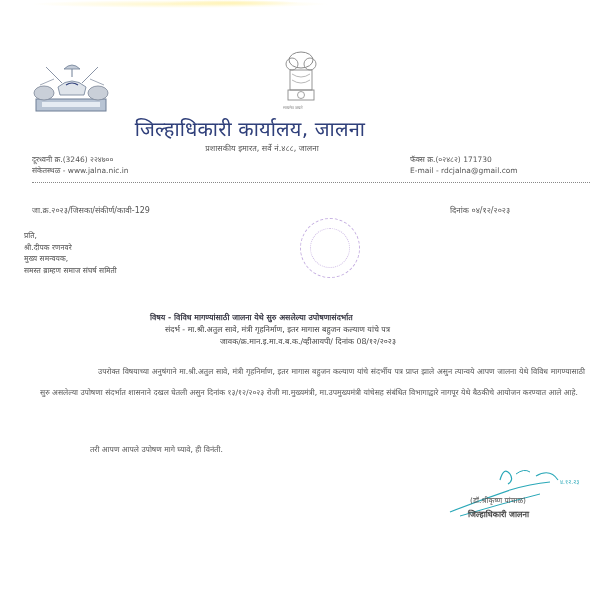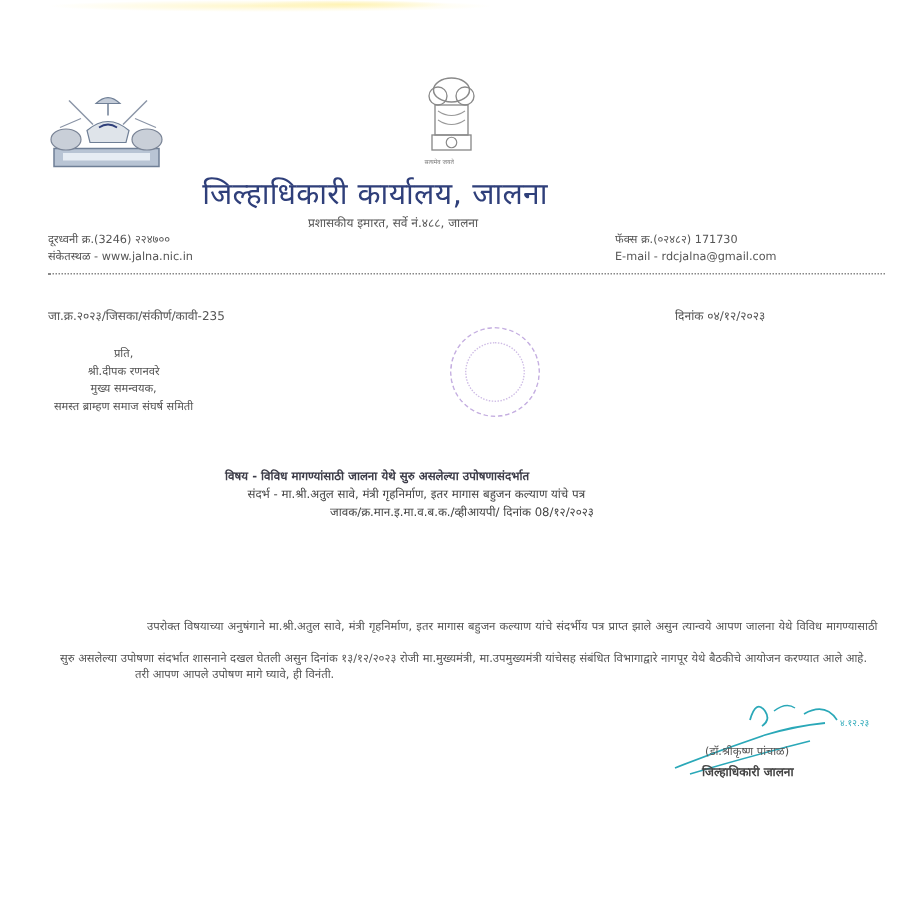--- a/index.html
+++ b/index.html
@@ -25,30 +25,30 @@
     .dotted-rule { position: absolute; left: 32px; top: 182px; width: 558px; border-top: 1px dotted #888; }
 
     .ref-no { position: absolute; left: 32px; top: 204px; font-size: 8px; color: #555; }
     .ref-date { position: absolute; left: 450px; top: 204px; font-size: 8px; color: #555; }
 
     .stamp { position: absolute; left: 300px; top: 218px; width: 60px; height: 60px; border-radius: 50%;
       border: 1.5px dashed rgba(150,110,200,0.55); }
     .stamp-inner { position: absolute; left: 310px; top: 228px; width: 40px; height: 40px; border-radius: 50%;
       border: 1px dotted rgba(150,110,200,0.45); }
 
-    .recipient { position: absolute; left: 36px; top: 230px; font-size: 7.5px; color: #555; line-height: 11.5px; text-align: center; }
+    .recipient { position: absolute; left: 24px; top: 230px; font-size: 7.5px; color: #555; line-height: 11.5px; }
 
     .subject-block { position: absolute; left: 0; width: 600px; top: 312px; font-size: 7.8px; color: #444; line-height: 12px; }
     .subject-line { position: absolute; left: 150px; top: 0; white-space: nowrap; font-weight: bold; color: #3c3c48; }
     .reference-line { position: absolute; left: 165px; top: 12px; white-space: nowrap; }
     .reference-line2 { position: absolute; left: 220px; top: 24px; white-space: nowrap; }
 
     .body-text { position: absolute; left: 40px; top: 362px; width: 545px; font-size: 7.6px; color: #555;
       line-height: 20.5px; text-align: justify; }
-    .body-text p { text-indent: 58px; margin-top: 46px; }
+    .body-text p { text-indent: 58px; }
     .closing { position: absolute; left: 90px; top: 444px; font-size: 7.6px; color: #555; }
 
     .signature-svg { position: absolute; left: 440px; top: 460px; width: 160px; height: 60px; }
     .signatory-name { position: absolute; left: 470px; top: 495px; font-size: 7.5px; color: #555; }
     .signatory-title { position: absolute; left: 468px; top: 508px; font-size: 8px; color: #444; font-weight: bold; }
   </style>
 </head>
 <body>
 
 <div class="top-glow"></div>
@@ -87,21 +87,21 @@
   <div>दूरध्वनी क्र.(3246) २२४७००</div>
   <div>संकेतस्थळ - www.jalna.nic.in</div>
 </div>
 <div class="contact-right">
   <div>फॅक्स क्र.(०२४८२) 171730</div>
   <div>E-mail - rdcjalna@gmail.com</div>
 </div>
 
 <div class="dotted-rule"></div>
 
-<div class="ref-no">जा.क्र.२०२३/जिसका/संकीर्ण/कावी-235</div>
+<div class="ref-no">जा.क्र.२०२३/जिसका/संकीर्ण/कावी-129</div>
 <div class="ref-date">दिनांक ०४/१२/२०२३</div>
 
 <div class="stamp"></div>
 <div class="stamp-inner"></div>
 
 <div class="recipient">
   <div>प्रति,</div>
   <div>श्री.दीपक रणनवरे</div>
   <div>मुख्य समन्वयक,</div>
   <div>समस्त ब्राम्हण समाज संघर्ष समिती</div>

